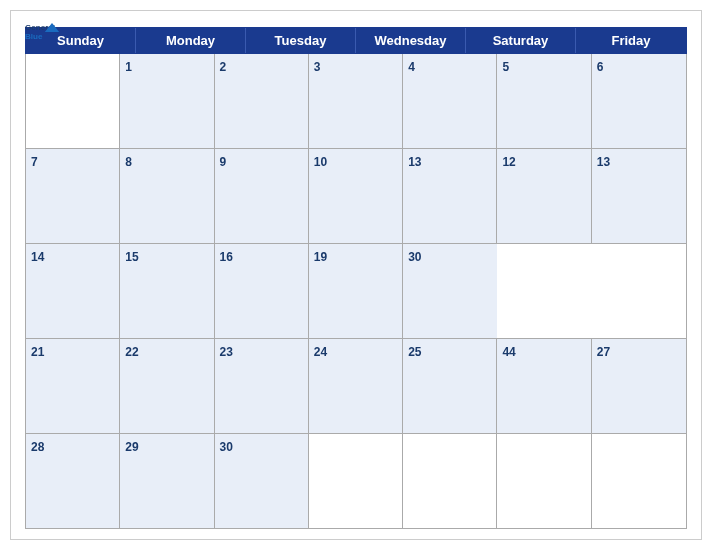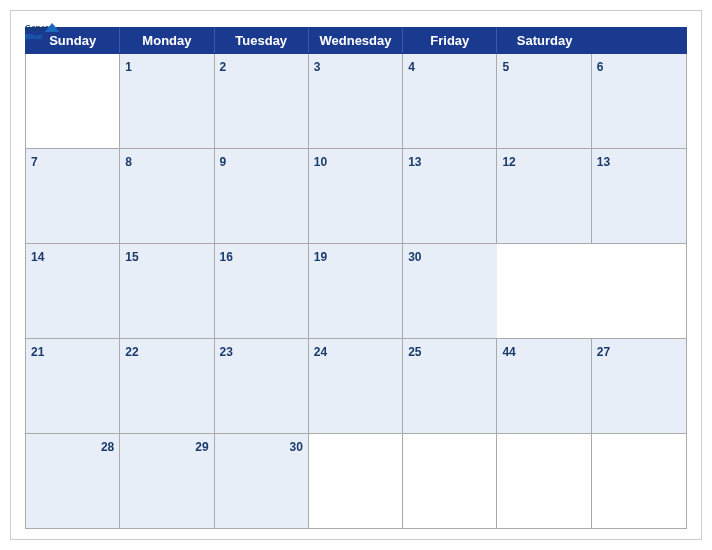--- a/index.html
+++ b/index.html
@@ -53,21 +53,21 @@
       font-size: 13px;
       color: #333;
     }
     .cal-grid {
       flex: 1;
       display: flex;
       flex-direction: column;
     }
     .cal-days-header {
       display: grid;
-      grid-template-columns: repeat(7, 1fr);
+      grid-template-columns: repeat(6, 1fr);
       background: #1a3a8f;
       border: 1px solid #1a3a8f;
     }
     .cal-day-name {
       color: #fff;
       font-size: 13px;
       font-weight: bold;
       text-align: center;
       padding: 5px 2px;
       border-right: 1px solid #3a5aaf;
@@ -84,21 +84,20 @@
       border-bottom: 1px solid #aaa;
     }
     .cal-week {
       display: grid;
       grid-template-columns: repeat(7, 1fr);
       flex: 1;
       border-bottom: 1px solid #aaa;
     }
     .cal-week:last-child {
       border-bottom: none;
-      text-align: right;
     }
     .cal-cell {
       border-right: 1px solid #aaa;
       padding: 3px 5px;
       min-height: 60px;
       background: #fff;
       vertical-align: top;
     }
     .cal-cell:last-child {
       border-right: none;
@@ -130,22 +129,22 @@
     <div class="cal-title"></div>
     <div class="cal-country"></div>
   </div>
 
   <div class="cal-grid">
     <div class="cal-days-header">
     <div class="cal-day-name">Sunday</div>
         <div class="cal-day-name">Monday</div>
         <div class="cal-day-name">Tuesday</div>
         <div class="cal-day-name">Wednesday</div>
+        <div class="cal-day-name">Saturday</div>
         <div class="cal-day-name">Friday</div>
-        <div class="cal-day-name">Saturday</div>
       </div>
     <div class="cal-weeks">
     <div class="cal-week">
           <div class="cal-cell empty"></div>
           <div class="cal-cell has-date"><span class="date-num">1</span></div>
           <div class="cal-cell has-date"><span class="date-num">2</span></div>
           <div class="cal-cell has-date"><span class="date-num">3</span></div>
           <div class="cal-cell has-date"><span class="date-num">4</span></div>
           <div class="cal-cell has-date"><span class="date-num">5</span></div>
           <div class="cal-cell has-date"><span class="date-num">6</span></div>

